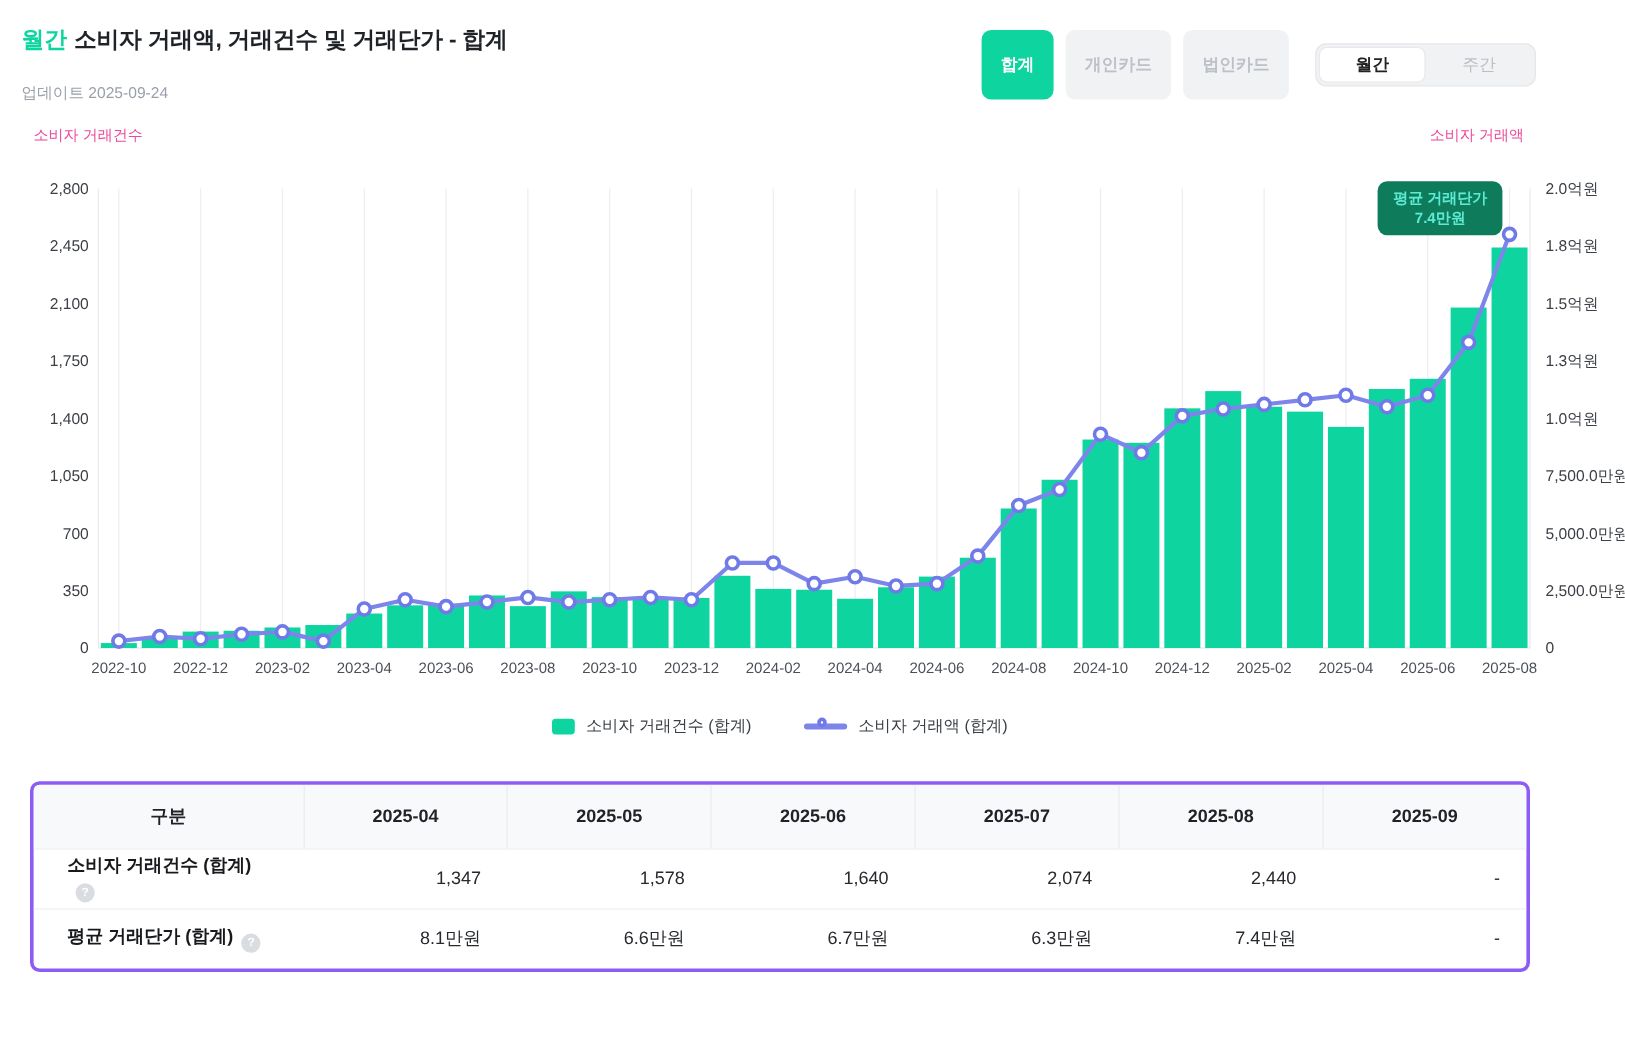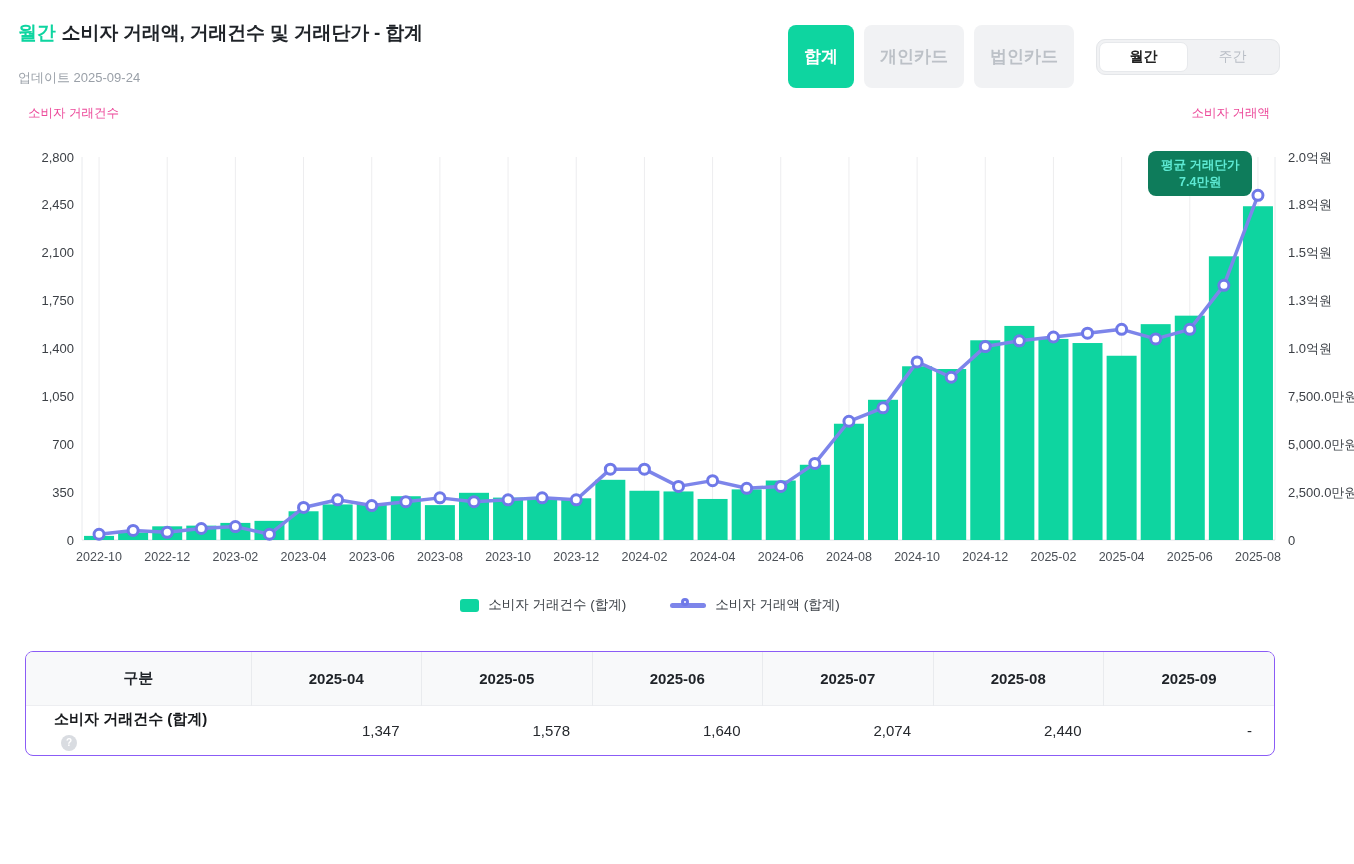--- a/index.html
+++ b/index.html
@@ -10,21 +10,21 @@
   html,body{width:1354px; height:864px; overflow:hidden; background:#fff;
     font-family:"Liberation Sans", sans-serif; color:var(--txt);}
   .page{position:relative; width:1300px; height:864px;}
 
   
   .header{position:relative; height:95px; padding:20px 20px 0 18px;}
   .title-row{font-size:19px; font-weight:700; letter-spacing:-0.2px;}
   .title-row .badge-text{color:var(--green); margin-right:6px;}
   .updated{margin-top:23px; font-size:13px; color:var(--muted);}
   .controls{position:absolute; top:25px; right:20px; display:flex; align-items:center; gap:10px;}
-  .filter-btn{border:none; border-radius:8px; padding:20px 16px; font-size:17px; font-weight:700;
+  .filter-btn{border:none; border-radius:8px; padding:20px 16px; font-size:14px; font-weight:700;
     background:#f1f2f4; color:#bcc1c7; cursor:pointer; font-family:inherit;}
   .filter-btn.active{background:var(--green); color:#fff;}
   .seg-wrap{margin-left:12px; display:flex; background:#f1f2f4; border:1px solid #e4e6e9;
     border-radius:9px; padding:2px; }
   .seg-btn{width:89px; height:30px; border:none; border-radius:7px; background:transparent;
     font-size:14px; color:#b9bec6; cursor:pointer; font-family:inherit;}
   .seg-btn.active{background:#fff; color:#222; font-weight:700; border:1px solid #e7e9ec;}
 
   
   .chart-wrap{position:relative; height:475px;}
@@ -41,21 +41,21 @@
   
   .legend{margin-top:24px; height:22px; display:flex; justify-content:center; align-items:center; gap:44px;}
   .legend-item{display:flex; align-items:center; gap:9px; font-size:13.5px; color:#3a3f45; cursor:pointer;}
   .swatch-bar{width:19px; height:13px; border-radius:3px; background:var(--green);}
   .swatch-line{position:relative; width:36px; height:14px;}
   .swatch-line .ln{position:absolute; top:5px; left:0; width:36px; height:5px; border-radius:3px; background:var(--line);}
   .swatch-line .dot{position:absolute; top:0; left:11px; width:8px; height:8px; background:#fff;
     border:3px solid var(--ring); border-radius:50%;}
 
   
-  .table-card{margin:35px 25px 0 25px; border:1px solid #8b5cf6; border-radius:8px; overflow:hidden;}
+  .table-card{margin:35px 25px 0 25px; border:3px solid #8b5cf6; border-radius:8px; overflow:hidden;}
   table{width:100%; border-collapse:collapse; table-layout:fixed;}
   thead th{height:53px; background:#f8f9fa; font-size:15px; font-weight:700; text-align:center;
     border-left:1px solid #e9ebee;}
   thead th:first-child{border-left:none;}
   tbody td{height:50px; font-size:15px; border-top:1px solid #edeef1; color:#26292e;
     text-align:right; padding-right:22px;}
   tbody td.row-label{font-weight:700; text-align:left; padding-left:28px; color:#17191c;}
   .help-icon{display:inline-flex; align-items:center; justify-content:center; width:16px; height:16px;
     margin-left:7px; border-radius:50%; background:#d9dce1; color:#fff; font-size:10px; font-weight:700;
     vertical-align:-3px; cursor:pointer;}
@@ -261,17 +261,26 @@
       <tbody id="table-body">
           <tr>
             <td class="row-label">소비자 거래건수 (합계)<span class="help-icon">?</span></td>
             <td>1,347</td>
             <td>1,578</td>
             <td>1,640</td>
             <td>2,074</td>
             <td>2,440</td>
             <td>-</td>
           </tr>
+          <tr>
+            <td class="row-label">평균 거래단가 (합계)<span class="help-icon">?</span></td>
+            <td>8.1만원</td>
+            <td>6.6만원</td>
+            <td>6.7만원</td>
+            <td>6.3만원</td>
+            <td>7.4만원</td>
+            <td>-</td>
+          </tr>
         </tbody>
     </table>
   </div>
 
 </div>
 
 </body></html>

